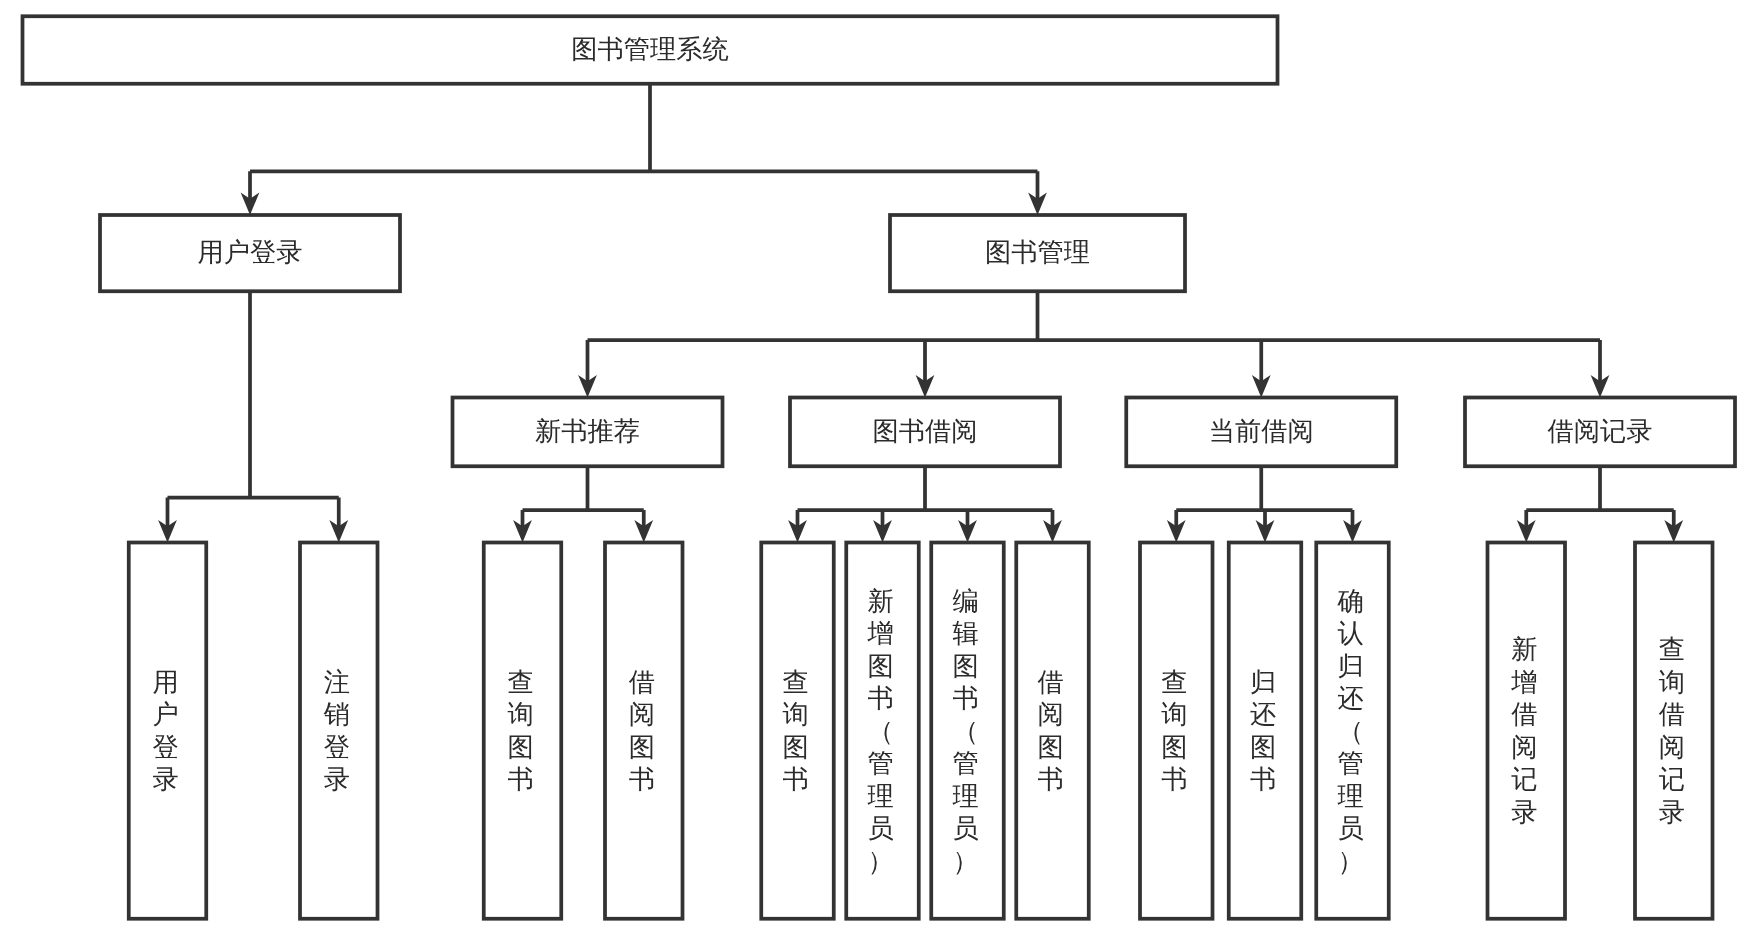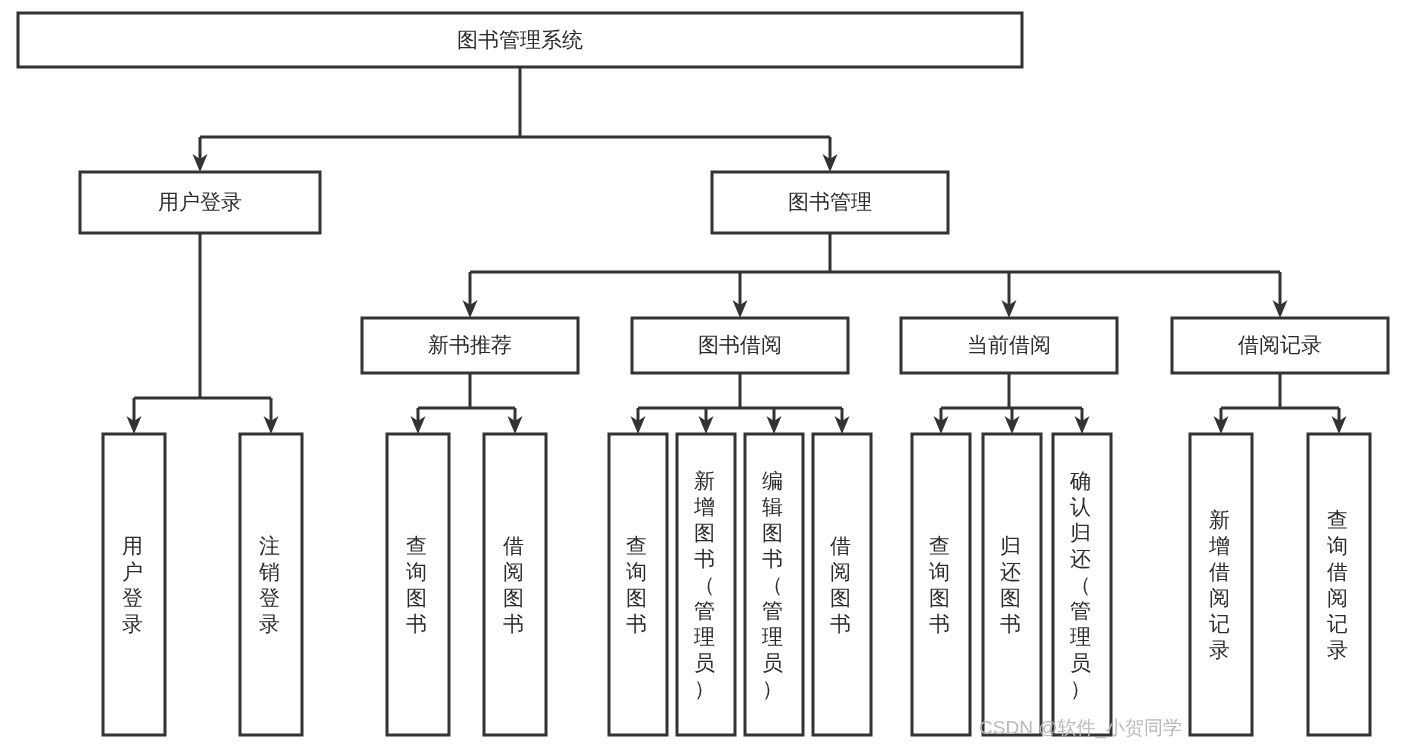--- a/index.html
+++ b/index.html
@@ -216,14 +216,13 @@
         <g>
           <rect class="node-box" x="1190" y="434" width="62" height="301"></rect>
           <text class="node-label-vertical" x="1221" y="526.78"><tspan x="1221" dy="0">新</tspan><tspan x="1221" dy="26">增</tspan><tspan x="1221" dy="26">借</tspan><tspan x="1221" dy="26">阅</tspan><tspan x="1221" dy="26">记</tspan><tspan x="1221" dy="26">录</tspan></text>
         </g>
         <g>
           <rect class="node-box" x="1308" y="434" width="62" height="301"></rect>
           <text class="node-label-vertical" x="1339" y="526.78"><tspan x="1339" dy="0">查</tspan><tspan x="1339" dy="26">询</tspan><tspan x="1339" dy="26">借</tspan><tspan x="1339" dy="26">阅</tspan><tspan x="1339" dy="26">记</tspan><tspan x="1339" dy="26">录</tspan></text>
         </g>
       </g>
     </svg>
-  <div class="watermark">CSDN @软件_小贺同学</div>
 </div>
 
 </body></html>

